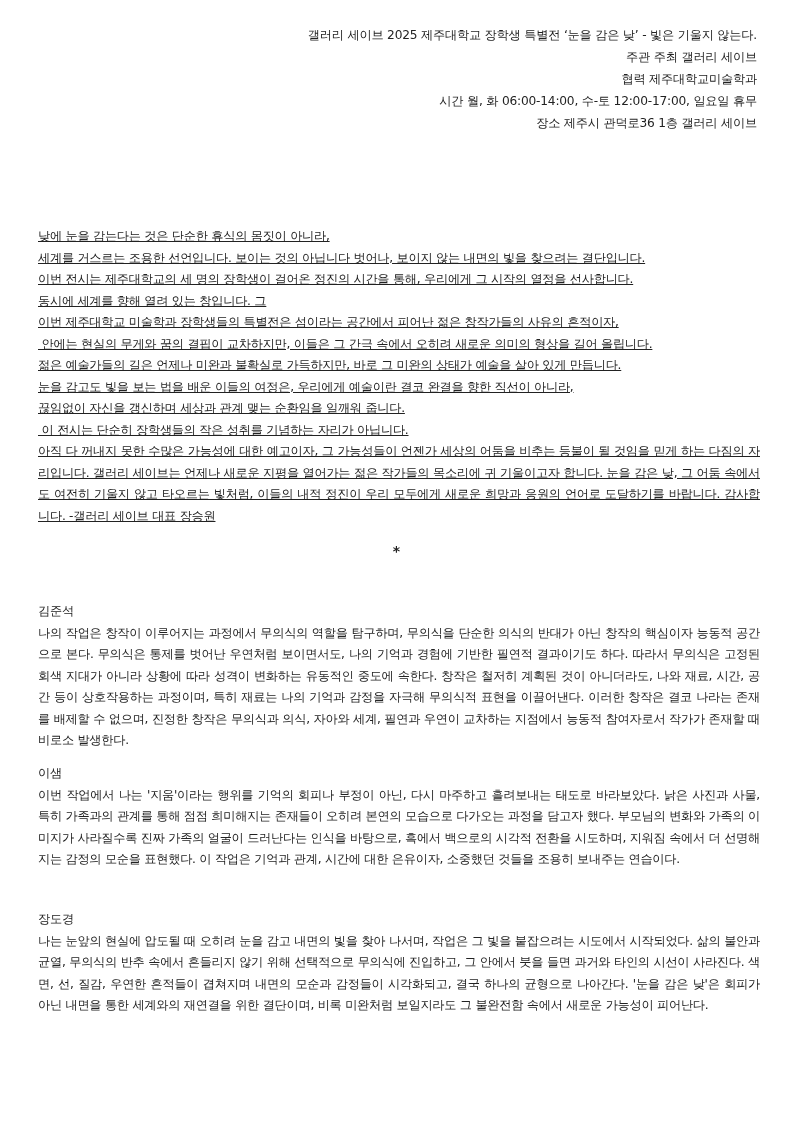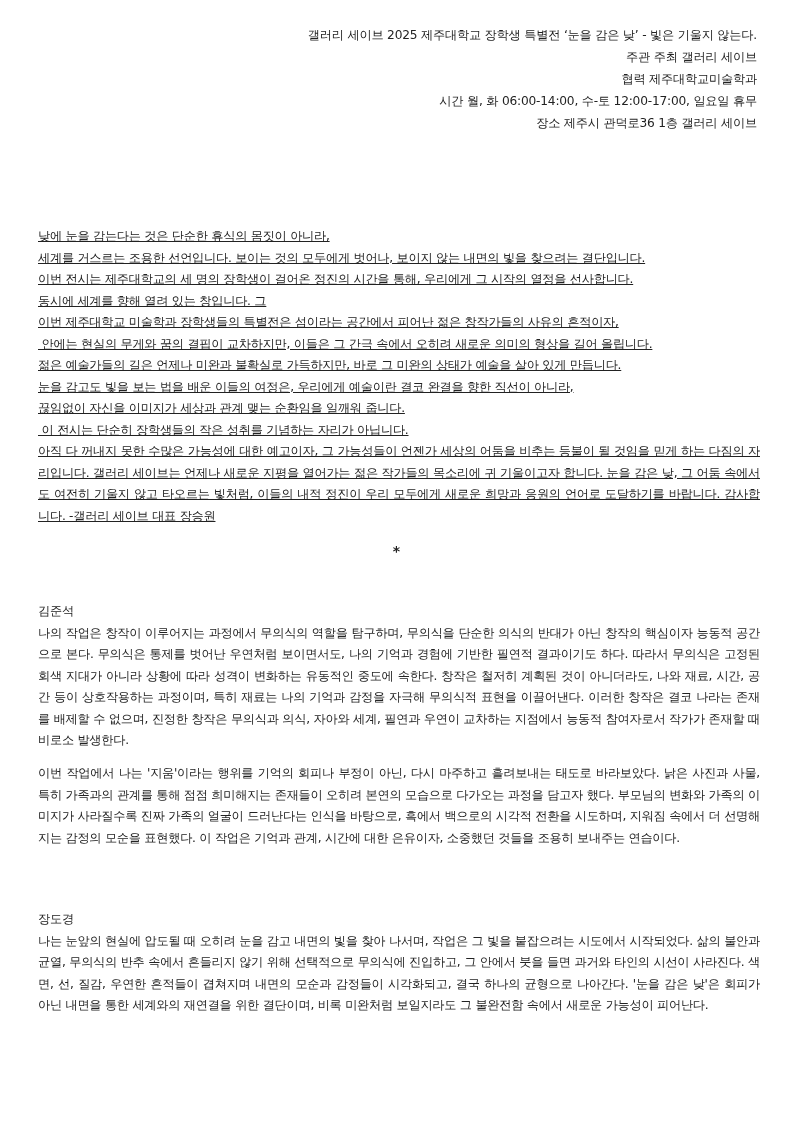--- a/index.html
+++ b/index.html
@@ -40,39 +40,40 @@
 <div class="header">
   <div>갤러리 세이브 2025 제주대학교 장학생 특별전 ‘눈을 감은 낮’ - 빛은 기울지 않는다.</div>
   <div>주관 주최 갤러리 세이브</div>
   <div>협력 제주대학교미술학과</div>
   <div>시간 월, 화 06:00-14:00, 수-토 12:00-17:00, 일요일 휴무</div>
   <div>장소 제주시 관덕로36 1층 갤러리 세이브</div>
 </div>
 
 <div class="intro">
   <div class="line">낮에 눈을 감는다는 것은 단순한 휴식의 몸짓이 아니라,</div>
-  <div class="line">세계를 거스르는 조용한 선언입니다. 보이는 것의 모두에게 벗어나, 보이지 않는 내면의 빛을 찾으려는 결단입니다.</div>
+  <div class="line">세계를 거스르는 조용한 선언입니다. 보이는 것의 아닙니다 벗어나, 보이지 않는 내면의 빛을 찾으려는 결단입니다.</div>
   <div class="line">이번 전시는 제주대학교의 세 명의 장학생이 걸어온 정진의 시간을 통해, 우리에게 그 시작의 열정을 선사합니다.</div>
   <div class="line">동시에 세계를 향해 열려 있는 창입니다. 그</div>
   <div class="line">이번 제주대학교 미술학과 장학생들의 특별전은 섬이라는 공간에서 피어난 젊은 창작가들의 사유의 흔적이자,</div>
   <div class="line" style="white-space:pre"> 안에는 현실의 무게와 꿈의 결핍이 교차하지만, 이들은 그 간극 속에서 오히려 새로운 의미의 형상을 길어 올립니다.</div>
   <div class="line">젊은 예술가들의 길은 언제나 미완과 불확실로 가득하지만, 바로 그 미완의 상태가 예술을 살아 있게 만듭니다.</div>
   <div class="line">눈을 감고도 빛을 보는 법을 배운 이들의 여정은, 우리에게 예술이란 결코 완결을 향한 직선이 아니라,</div>
-  <div class="line">끊임없이 자신을 이미지가 세상과 관계 맺는 순환임을 일깨워 줍니다.</div>
+  <div class="line">끊임없이 자신을 갱신하며 세상과 관계 맺는 순환임을 일깨워 줍니다.</div>
   <div class="line" style="white-space:pre"> 이 전시는 단순히 장학생들의 작은 성취를 기념하는 자리가 아닙니다.</div>
   <div class="para">아직 다 꺼내지 못한 수많은 가능성에 대한 예고이자, 그 가능성들이 언젠가 세상의 어둠을 비추는 등불이 될 것임을 믿게 하는 다짐의 자리입니다. 갤러리 세이브는 언제나 새로운 지평을 열어가는 젊은 작가들의 목소리에 귀 기울이고자 합니다. 눈을 감은 낮, 그 어둠 속에서도 여전히 기울지 않고 타오르는 빛처럼, 이들의 내적 정진이 우리 모두에게 새로운 희망과 응원의 언어로 도달하기를 바랍니다. 감사합니다. -갤러리 세이브 대표 장승원</div>
 </div>
 
 <div class="separator">*</div>
 
 <div class="artist" id="artist-0">
   <span class="name">김준석</span>
   <span class="statement">나의 작업은 창작이 이루어지는 과정에서 무의식의 역할을 탐구하며, 무의식을 단순한 의식의 반대가 아닌 창작의 핵심이자 능동적 공간으로 본다. 무의식은 통제를 벗어난 우연처럼 보이면서도, 나의 기억과 경험에 기반한 필연적 결과이기도 하다. 따라서 무의식은 고정된 회색 지대가 아니라 상황에 따라 성격이 변화하는 유동적인 중도에 속한다. 창작은 철저히 계획된 것이 아니더라도, 나와 재료, 시간, 공간 등이 상호작용하는 과정이며, 특히 재료는 나의 기억과 감정을 자극해 무의식적 표현을 이끌어낸다. 이러한 창작은 결코 나라는 존재를 배제할 수 없으며, 진정한 창작은 무의식과 의식, 자아와 세계, 필연과 우연이 교차하는 지점에서 능동적 참여자로서 작가가 존재할 때 비로소 발생한다.</span>
 </div>
 
 <div class="artist" id="artist-1">
+  <span class="name">이샘</span>
   <span class="statement">이번 작업에서 나는 '지움'이라는 행위를 기억의 회피나 부정이 아닌, 다시 마주하고 흘려보내는 태도로 바라보았다. 낡은 사진과 사물, 특히 가족과의 관계를 통해 점점 희미해지는 존재들이 오히려 본연의 모습으로 다가오는 과정을 담고자 했다. 부모님의 변화와 가족의 이미지가 사라질수록 진짜 가족의 얼굴이 드러난다는 인식을 바탕으로, 흑에서 백으로의 시각적 전환을 시도하며, 지워짐 속에서 더 선명해지는 감정의 모순을 표현했다. 이 작업은 기억과 관계, 시간에 대한 은유이자, 소중했던 것들을 조용히 보내주는 연습이다.</span>
 </div>
 
 <div class="artist" id="artist-2">
   <span class="name">장도경</span>
   <span class="statement">나는 눈앞의 현실에 압도될 때 오히려 눈을 감고 내면의 빛을 찾아 나서며, 작업은 그 빛을 붙잡으려는 시도에서 시작되었다. 삶의 불안과 균열, 무의식의 반추 속에서 흔들리지 않기 위해 선택적으로 무의식에 진입하고, 그 안에서 붓을 들면 과거와 타인의 시선이 사라진다. 색면, 선, 질감, 우연한 흔적들이 겹쳐지며 내면의 모순과 감정들이 시각화되고, 결국 하나의 균형으로 나아간다. '눈을 감은 낮'은 회피가 아닌 내면을 통한 세계와의 재연결을 위한 결단이며, 비록 미완처럼 보일지라도 그 불완전함 속에서 새로운 가능성이 피어난다.</span>
 </div>
 
 </body></html>

